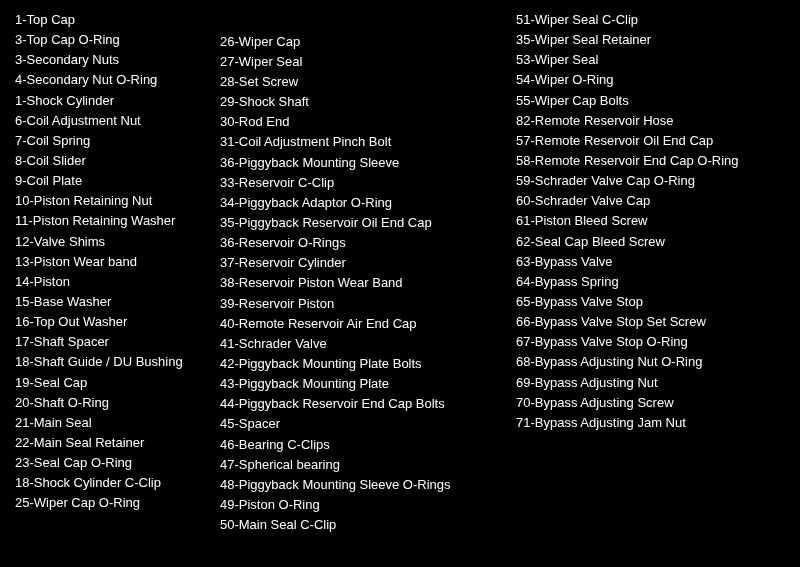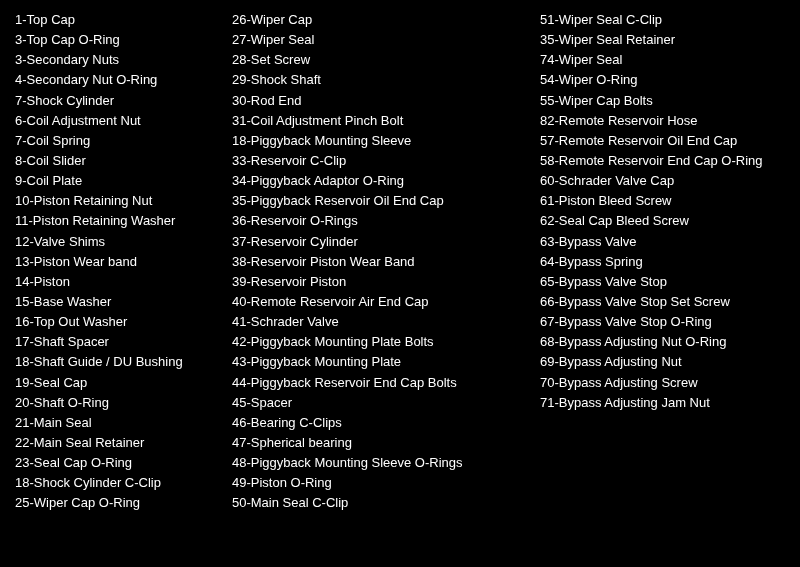--- a/index.html
+++ b/index.html
@@ -9,53 +9,54 @@
       font-family: Arial, sans-serif;
       font-size: 13px;
       width: 800px;
       height: 567px;
       overflow: hidden;
       padding: 10px 15px;
     }
     .columns-container {
       display: flex;
       flex-direction: row;
-      gap: 12px;
+      gap: 0;
       height: 100%;
     }
     .col {
       display: flex;
       flex-direction: column;
       padding-right: 10px;
     }
     .col-1 {
       min-width: 205px;
     }
     .col-2 {
       min-width: 260px;
+      justify-content: center;
     }
     .col-3 {
       min-width: 240px;
       margin-left: 36px;
     }
     .item {
       line-height: 1.55;
       white-space: nowrap;
     }
   </style>
 </head>
 <body>
 
 <div class="columns-container">
   <div class="col col-1" id="col1-container">
       <div class="item">1-Top Cap</div>
       <div class="item">3-Top Cap O-Ring</div>
       <div class="item">3-Secondary Nuts</div>
       <div class="item">4-Secondary Nut O-Ring</div>
-      <div class="item">7-Shock Cylinder</div>
+      <div class="item">1-Shock Cylinder</div>
       <div class="item">6-Coil Adjustment Nut</div>
       <div class="item">7-Coil Spring</div>
       <div class="item">8-Coil Slider</div>
       <div class="item">9-Coil Plate</div>
       <div class="item">10-Piston Retaining Nut</div>
       <div class="item">11-Piston Retaining Washer</div>
       <div class="item">12-Valve Shims</div>
       <div class="item">13-Piston Wear band</div>
       <div class="item">14-Piston</div>
       <div class="item">15-Base Washer</div>
@@ -70,21 +71,21 @@
       <div class="item">18-Shock Cylinder C-Clip</div>
       <div class="item">25-Wiper Cap O-Ring</div>
     </div>
   <div class="col col-2" id="col2-container">
       <div class="item">26-Wiper Cap</div>
       <div class="item">27-Wiper Seal</div>
       <div class="item">28-Set Screw</div>
       <div class="item">29-Shock Shaft</div>
       <div class="item">30-Rod End</div>
       <div class="item">31-Coil Adjustment Pinch Bolt</div>
-      <div class="item">18-Piggyback Mounting Sleeve</div>
+      <div class="item">36-Piggyback Mounting Sleeve</div>
       <div class="item">33-Reservoir C-Clip</div>
       <div class="item">34-Piggyback Adaptor O-Ring</div>
       <div class="item">35-Piggyback Reservoir Oil End Cap</div>
       <div class="item">36-Reservoir O-Rings</div>
       <div class="item">37-Reservoir Cylinder</div>
       <div class="item">38-Reservoir Piston Wear Band</div>
       <div class="item">39-Reservoir Piston</div>
       <div class="item">40-Remote Reservoir Air End Cap</div>
       <div class="item">41-Schrader Valve</div>
       <div class="item">42-Piggyback Mounting Plate Bolts</div>
@@ -93,26 +94,27 @@
       <div class="item">45-Spacer</div>
       <div class="item">46-Bearing C-Clips</div>
       <div class="item">47-Spherical bearing</div>
       <div class="item">48-Piggyback Mounting Sleeve O-Rings</div>
       <div class="item">49-Piston O-Ring</div>
       <div class="item">50-Main Seal C-Clip</div>
     </div>
   <div class="col col-3" id="col3-container">
       <div class="item">51-Wiper Seal C-Clip</div>
       <div class="item">35-Wiper Seal Retainer</div>
-      <div class="item">74-Wiper Seal</div>
+      <div class="item">53-Wiper Seal</div>
       <div class="item">54-Wiper O-Ring</div>
       <div class="item">55-Wiper Cap Bolts</div>
       <div class="item">82-Remote Reservoir Hose</div>
       <div class="item">57-Remote Reservoir Oil End Cap</div>
       <div class="item">58-Remote Reservoir End Cap O-Ring</div>
+      <div class="item">59-Schrader Valve Cap O-Ring</div>
       <div class="item">60-Schrader Valve Cap</div>
       <div class="item">61-Piston Bleed Screw</div>
       <div class="item">62-Seal Cap Bleed Screw</div>
       <div class="item">63-Bypass Valve</div>
       <div class="item">64-Bypass Spring</div>
       <div class="item">65-Bypass Valve Stop</div>
       <div class="item">66-Bypass Valve Stop Set Screw</div>
       <div class="item">67-Bypass Valve Stop O-Ring</div>
       <div class="item">68-Bypass Adjusting Nut O-Ring</div>
       <div class="item">69-Bypass Adjusting Nut</div>

